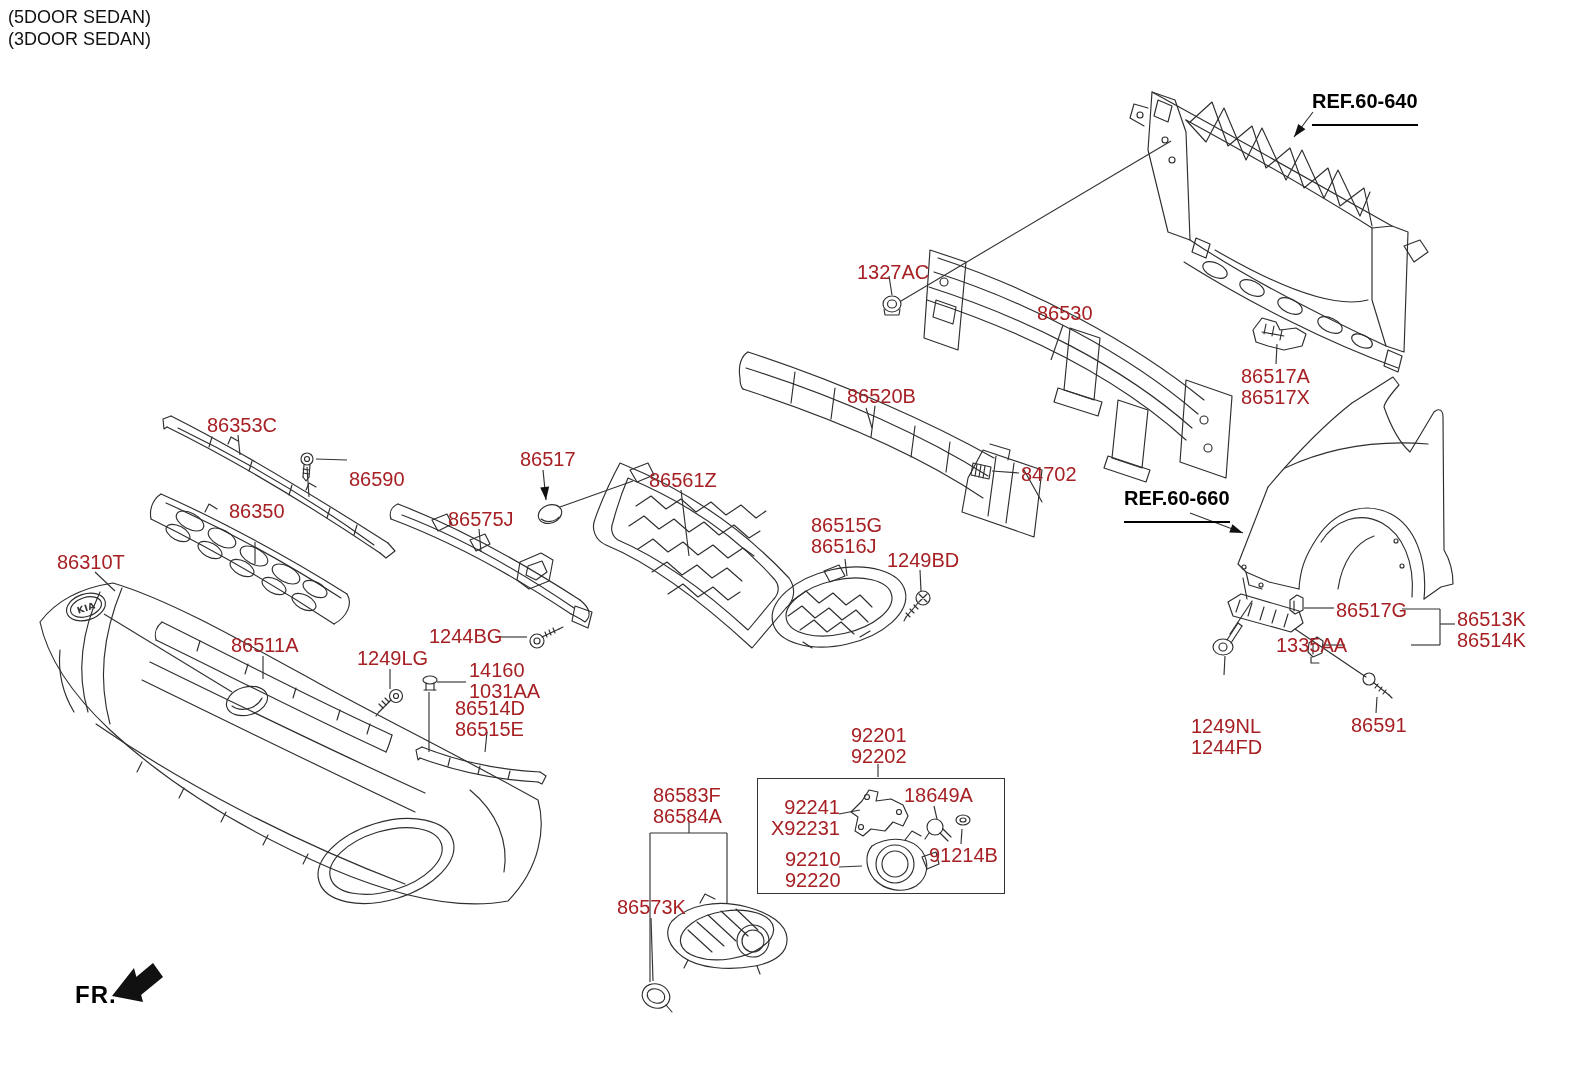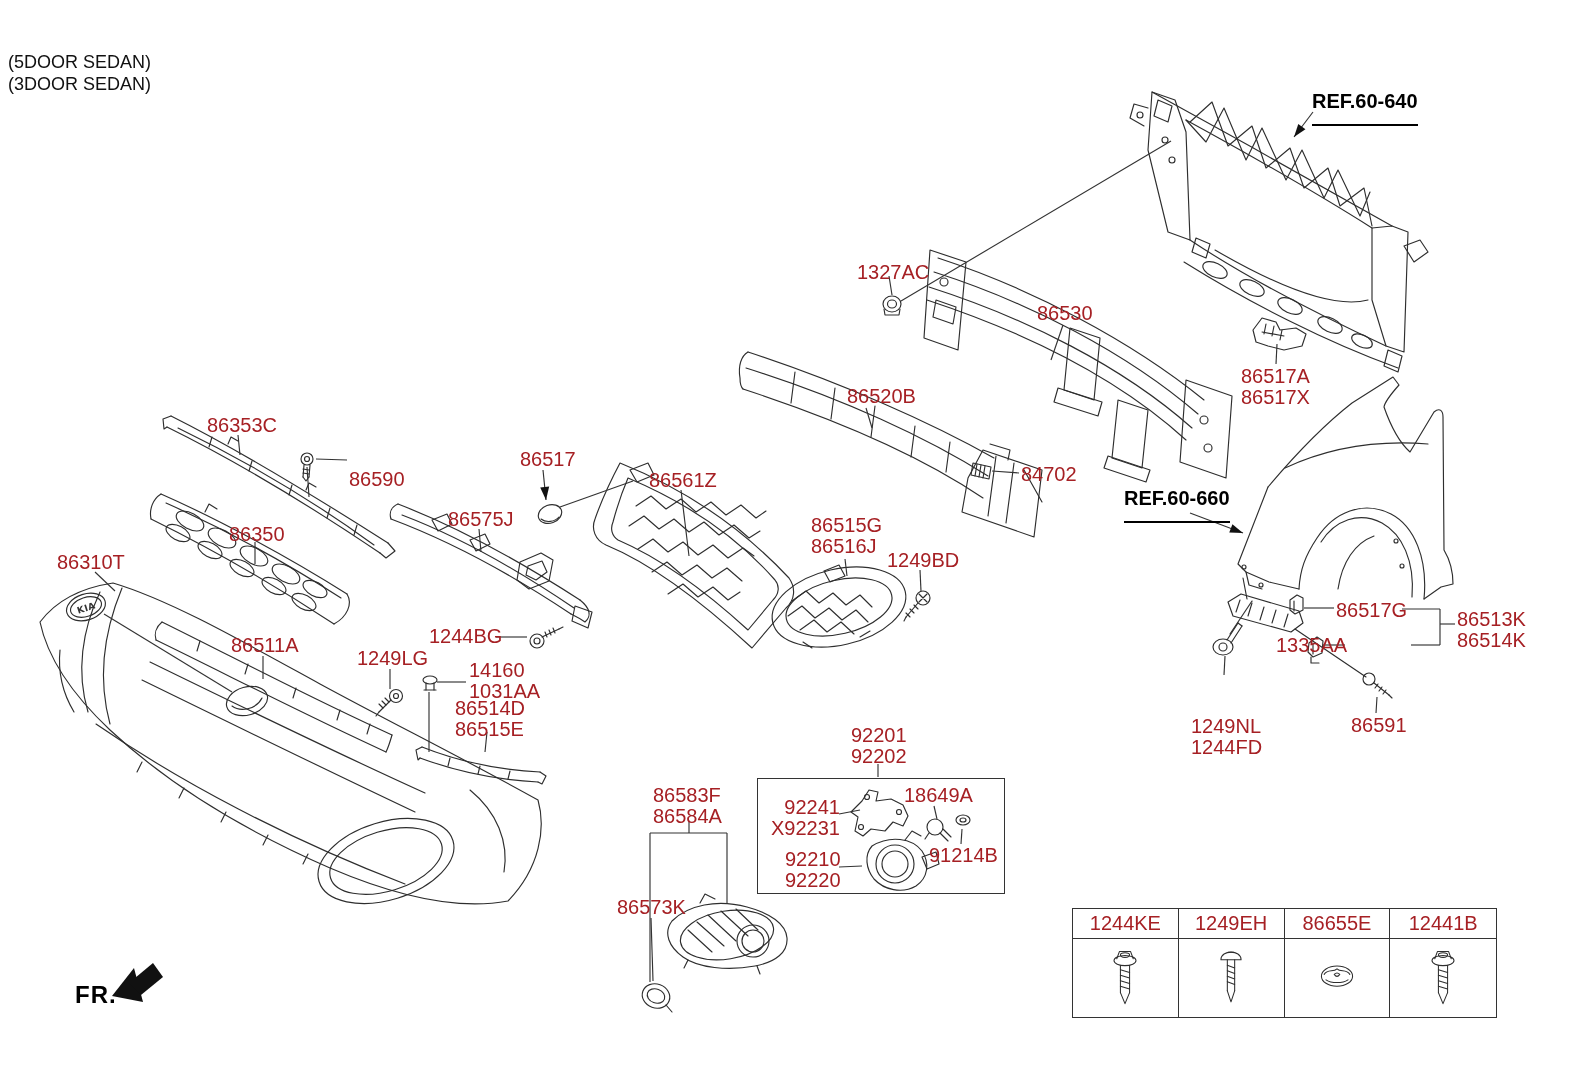--- a/index.html
+++ b/index.html
@@ -1,19 +1,19 @@
 <!DOCTYPE html>
 <html style="--part-red: #a62024;"><head>
 <meta charset="utf-8">
 <style>
   html,body{margin:0;padding:0;background:#fff;}
   #canvas{position:relative;width:1574px;height:1076px;background:#fff;overflow:hidden;
           font-family:"Liberation Sans",sans-serif;}
   #diagram-svg{position:absolute;left:0;top:0;}
-  #variants{position:absolute;left:8px;top:6px;font-size:18px;line-height:22px;color:#111;margin-top:45px;}
+  #variants{position:absolute;left:8px;top:6px;font-size:18px;line-height:22px;color:#111;}
   #fr-label{position:absolute;left:75px;top:981px;font-size:24px;font-weight:bold;color:#000;letter-spacing:1px;}
   #fog-box{position:absolute;left:600px;top:680px;width:411px;height:336px;border:1.6px solid #333;}
   #fog-title{position:absolute;left:8px;top:5px;font-size:20px;color:#111;}
   #fog-inner-box{position:absolute;left:757px;top:778px;width:246px;height:114px;border:1.4px solid #333;}
   #label-layer{position:absolute;left:0;top:0;width:100%;height:100%;pointer-events:none;}
   .plabel{position:absolute;font-size:20px;line-height:21px;color:var(--part-red,#a62024);white-space:pre;}
   .plabel.ref{color:#000;font-weight:bold;border-bottom:2.5px solid #000;padding-bottom:12px;}
   #fastener-table{position:absolute;left:1072px;top:908px;width:423px;height:108px;border:1.6px solid #333;
                   display:grid;grid-template-columns:repeat(4,1fr);grid-template-rows:30px 1fr;background:#fff;}
   .ft-head{border-right:1.4px solid #333;border-bottom:1.4px solid #333;display:flex;align-items:center;
@@ -426,21 +426,21 @@
       <div class="plabel" style="left: 1037px; top: 303px;">86530</div>
       <div class="plabel" style="left: 1241px; top: 366px;">86517A
 86517X</div>
       <div class="plabel" style="left: 835px; top: 386px; padding-left: 12px;">86520B</div>
       <div class="plabel" style="left: 1021px; top: 464px;">84702</div>
       <div class="plabel" style="left: 207px; top: 415px;">86353C</div>
       <div class="plabel" style="left: 349px; top: 450px; margin-top: 19px;">86590</div>
       <div class="plabel" style="left: 520px; top: 449px;">86517</div>
       <div class="plabel" style="left: 649px; top: 470px;">86561Z</div>
       <div class="plabel" style="left: 448px; top: 509px;">86575J</div>
-      <div class="plabel" style="left: 229px; top: 524px;">86350</div>
+      <div class="plabel" style="left: 229px; top: 501px;">86350</div>
       <div class="plabel" style="left: 811px; top: 515px;">86515G
 86516J</div>
       <div class="plabel" style="left: 887px; top: 550px;">1249BD</div>
       <div class="plabel" style="left: 57px; top: 552px;">86310T</div>
       <div class="plabel" style="left: 1336px; top: 600px;">86517G</div>
       <div class="plabel" style="left: 1457px; top: 609px;">86513K
 86514K</div>
       <div class="plabel" style="left: 1276px; top: 635px;">1335AA</div>
       <div class="plabel" style="left: 231px; top: 635px;">86511A</div>
       <div class="plabel" style="left: 429px; top: 626px;">1244BG</div>
@@ -460,41 +460,15 @@
 X92231</div>
       <div class="plabel" style="left: 904px; top: 785px;">18649A</div>
       <div class="plabel" style="left: 785px; top: 849px;">92210
 92220</div>
       <div class="plabel" style="left: 929px; top: 845px;">91214B</div>
       <div class="plabel" style="left: 617px; top: 897px;">86573K</div>
       <div class="plabel ref" style="left: 1312px; top: 91px;">REF.60-640</div>
       <div class="plabel ref" style="left: 1124px; top: 488px;">REF.60-660</div>
     </div>
 
-  <div id="fastener-table">
-      <div class="ft-head">1244KE</div>
-      <div class="ft-head">1249EH</div>
-      <div class="ft-head">86655E</div>
-      <div class="ft-head ft-last">12441B</div>
-      <div class="ft-cell">
-        <svg width="44" height="64" viewBox="0 0 48 68">
-          <use href="#icon-hex-flange-screw"></use>
-        </svg>
-      </div>
-      <div class="ft-cell">
-        <svg width="44" height="64" viewBox="0 0 48 68">
-          <use href="#icon-pan-head-screw"></use>
-        </svg>
-      </div>
-      <div class="ft-cell">
-        <svg width="44" height="64" viewBox="0 0 48 68">
-          <use href="#icon-spring-clip"></use>
-        </svg>
-      </div>
-      <div class="ft-cell ft-last">
-        <svg width="44" height="64" viewBox="0 0 48 68">
-          <use href="#icon-hex-flange-screw"></use>
-        </svg>
-      </div>
-    </div>
 
   <div id="fr-label">FR.</div>
 </div>
 
 </body></html>

